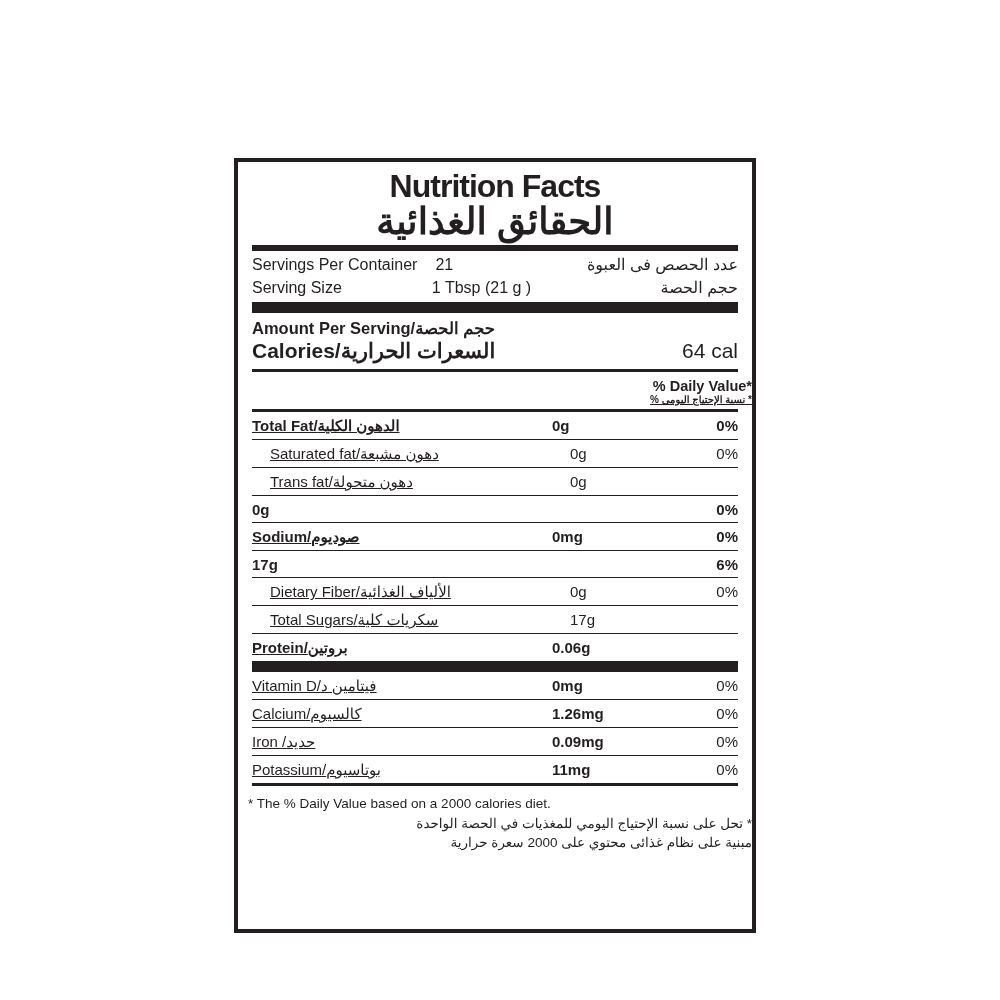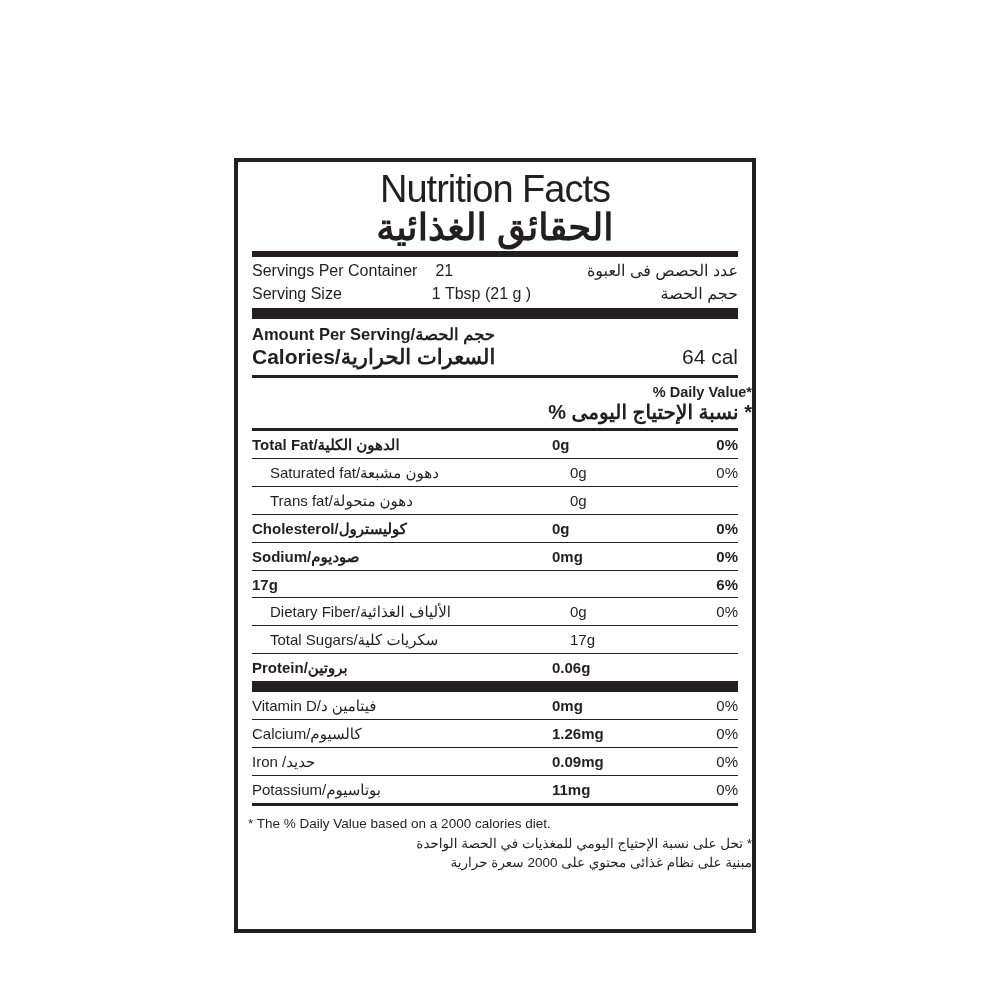--- a/index.html
+++ b/index.html
@@ -27,22 +27,22 @@
     padding: 0 14px;
     box-sizing: border-box;
   }
 
   
   .title-block {
     padding: 8px 14px 2px 14px;
     text-align: center;
   }
   .title-en {
-    font-size: 38px;
-    font-weight: normal;
+    font-size: 32px;
+    font-weight: bold;
     letter-spacing: -1px;
     line-height: 1.02;
     white-space: nowrap;
   }
   .title-ar {
     font-size: 37px;
     font-weight: bold;
     line-height: 1.15;
     direction: rtl;
     margin-top: -2px;
@@ -77,30 +77,30 @@
   .calories-label { font-size: 21px; font-weight: bold; }
   .calories-val { font-size: 21px; font-weight: normal; }
 
   .dv-block {
     text-align: right;
     padding: 6px 0 4px 0;
     font-size: 14.5px;
     font-weight: bold;
     border-radius: 15px;
   }
-  .dv-ar { direction: rtl; font-size: 20px; font-weight: bold; }
+  .dv-ar { direction: rtl; font-size: 10px; font-weight: bold; text-decoration: underline; }
 
   
   .nrow {
     display: flex;
     align-items: baseline;
     padding: 5px 0 4px 0;
     font-size: 15px;
   }
-  .nrow .name { flex: 0 0 300px; }
+  .nrow .name { flex: 0 0 300px; text-decoration: underline; }
   .nrow .amt  { flex: 0 0 130px; }
   .nrow .pct  { flex: 1 1 auto; text-align: right; }
   .bold { font-weight: bold; }
   .indent { padding-left: 18px; }
 
   .footnote {
     font-size: 13.5px;
     padding: 8px 0 0 10px;
     line-height: 1.45;
   }
@@ -173,21 +173,20 @@
           <div class="pct">0%</div>
         </div>
         <div style="border-top: 1.5px solid rgb(35, 31, 32);"></div>
         <div class="nrow">
           <div class="name indent"><span>Trans fat/</span><span>دهون متحولة</span></div>
           <div class="amt">0g</div>
           <div class="pct"></div>
         </div>
         <div style="border-top: 1.5px solid rgb(35, 31, 32);"></div>
         <div class="nrow">
-          <div class="name bold"><span>Cholesterol/</span><span>كوليسترول</span></div>
           <div class="amt bold">0g</div>
           <div class="pct bold">0%</div>
         </div>
         <div style="border-top: 1.5px solid rgb(35, 31, 32);"></div>
         <div class="nrow">
           <div class="name bold"><span>Sodium/</span><span>صوديوم</span></div>
           <div class="amt bold">0mg</div>
           <div class="pct bold">0%</div>
         </div>
         <div style="border-top: 1.5px solid rgb(35, 31, 32);"></div>

